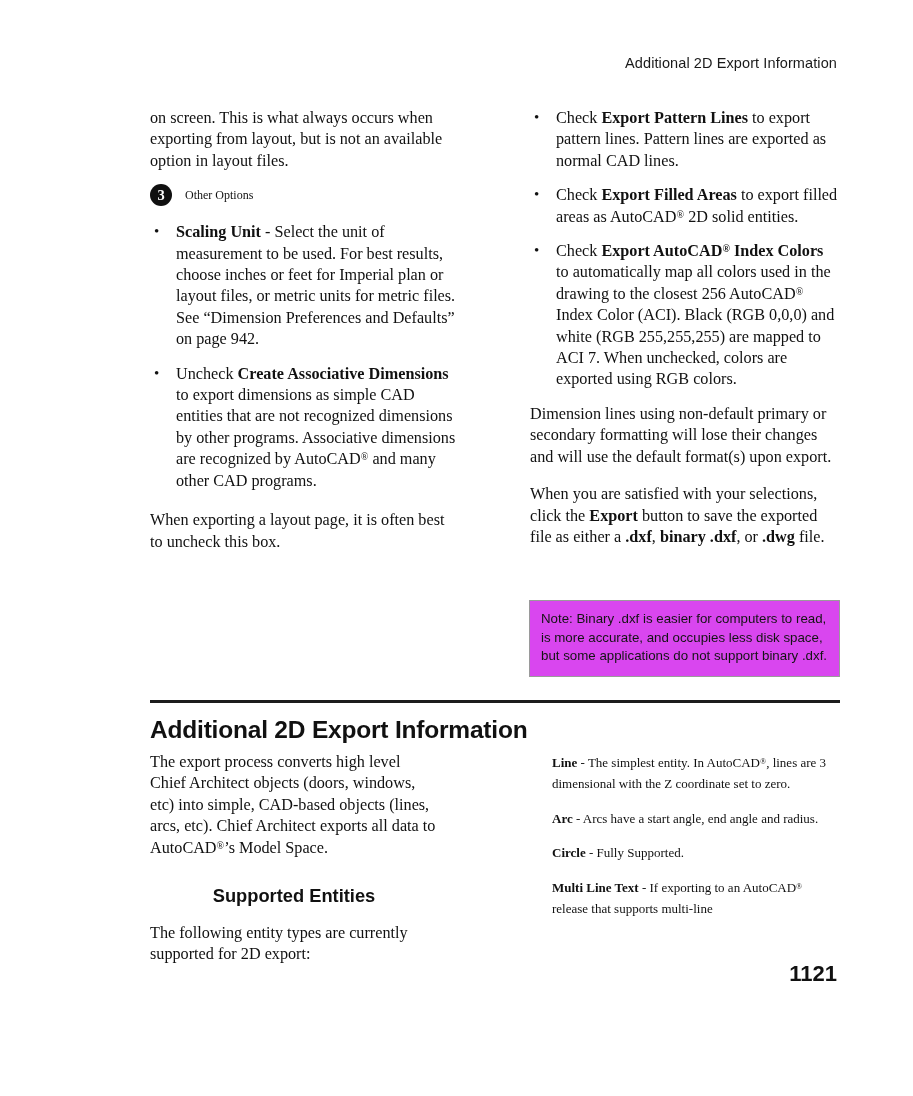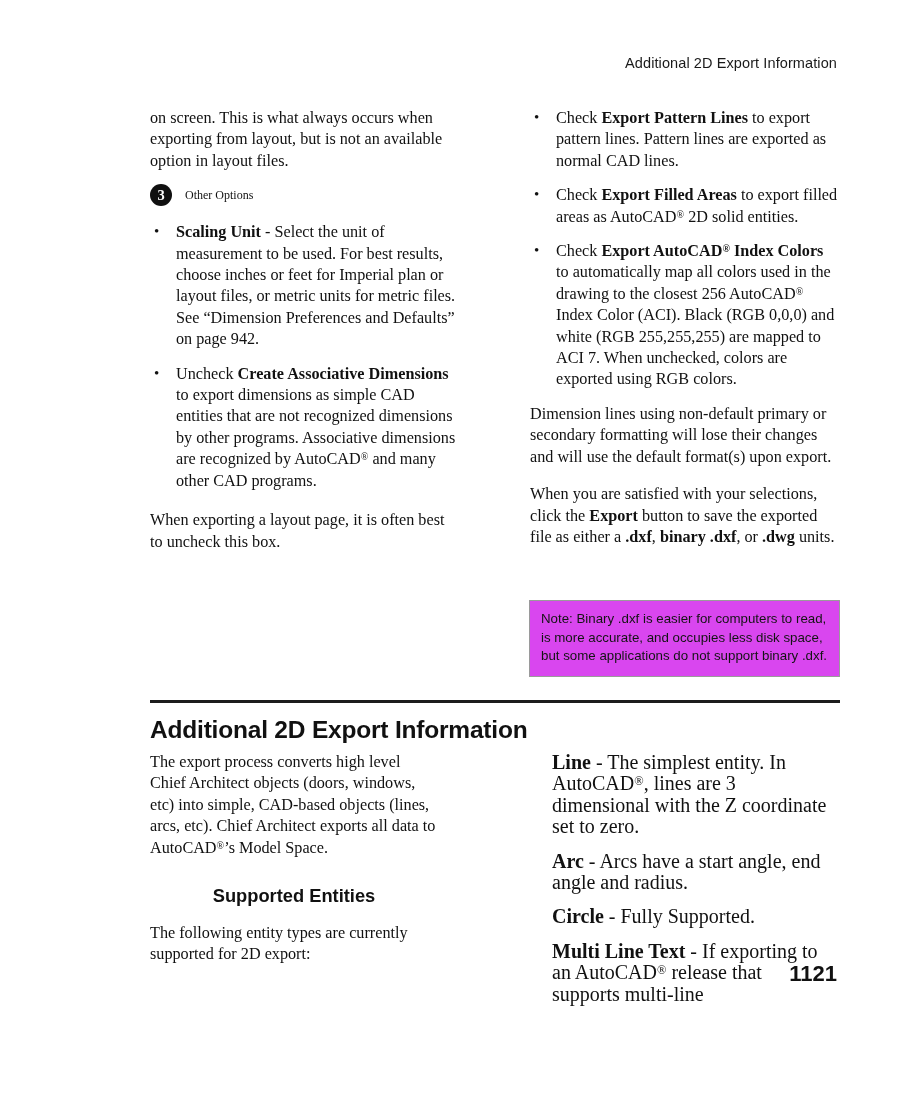--- a/index.html
+++ b/index.html
@@ -161,21 +161,21 @@
     font-family: "Liberation Sans", "DejaVu Sans", sans-serif;
     font-weight: bold;
     font-size: 18.3px;
     text-align: center;
     margin: 26px 0 16px 0;
     color: #111111;
   }
 
   .entity-p {
     margin: 0 10px 13px 0;
-    font-size: 20px;
+    font-size: 13px;
     line-height: 21.4px;
   }
 
   
   .folio {
     position: absolute;
     right: 76px;
     top: 961px;
     font-family: "Liberation Sans", "DejaVu Sans", sans-serif;
     font-weight: bold;
@@ -217,21 +217,21 @@
 
         <li><span>Check </span><b>Export Pattern Lines</b><span> to export pattern lines. Pattern lines are exported as normal CAD lines.</span></li>
 
         <li><span>Check </span><b>Export Filled Areas</b><span> to export filled areas as AutoCAD</span><sup class="reg">®</sup><span> 2D solid entities.</span></li>
 
         <li><span>Check </span><b>Export AutoCAD</b><b><sup class="reg">®</sup></b><b> Index Colors</b><span> to automatically map all colors used in the drawing to the closest 256 AutoCAD</span><sup class="reg">®</sup><span> Index Color (ACI). Black (RGB 0,0,0) and white (RGB 255,255,255) are mapped to ACI 7. When unchecked, colors are exported using RGB colors.</span></li>
       </ul>
 
       <p style="margin-top:4px;">Dimension lines using non-default primary or secondary formatting will lose their changes and will use the default format(s) upon export.</p>
 
-      <p style="margin-top:16px;"><span>When you are satisfied with your selections, click the </span><b>Export</b><span> button to save the exported file as either a </span><b>.dxf</b><span>, </span><b>binary .dxf</b><span>, or </span><b>.dwg</b><span> units.</span></p>
+      <p style="margin-top:16px;"><span>When you are satisfied with your selections, click the </span><b>Export</b><span> button to save the exported file as either a </span><b>.dxf</b><span>, </span><b>binary .dxf</b><span>, or </span><b>.dwg</b><span> file.</span></p>
     </div>
   </div>
 
   <div class="note-box">
     <span>Note: Binary .dxf is easier for computers to read, is more accurate, and occupies less disk space, but some applications do not support binary .dxf.</span>
   </div>
 
   <div class="section-rule"></div>
   <div class="section-title">Additional 2D Export Information</div>
 

